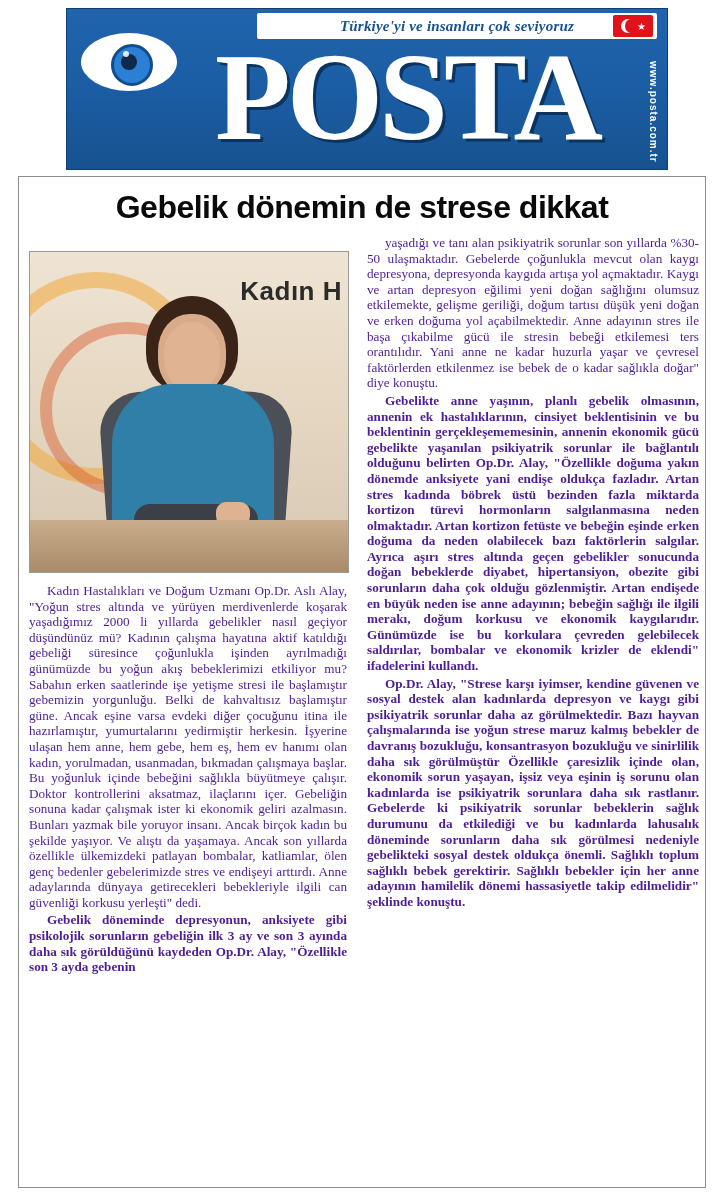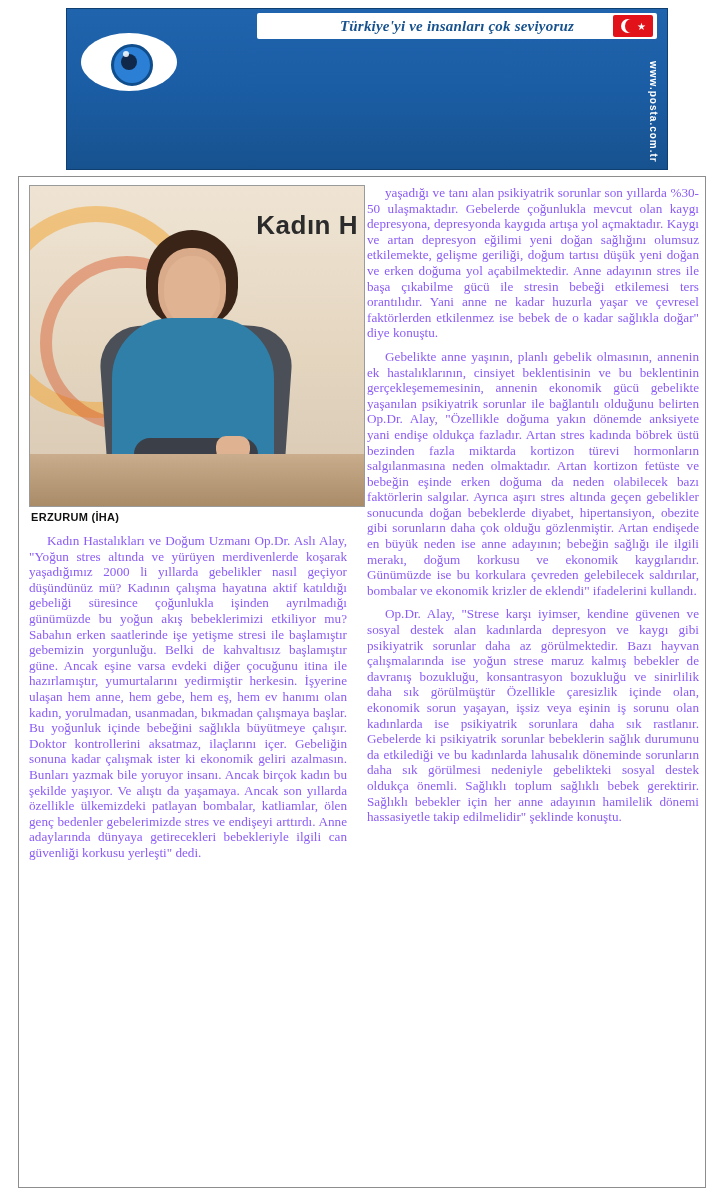--- a/index.html
+++ b/index.html
@@ -190,27 +190,26 @@
   }
 
   .body-area {
     position: relative;
     height: 940px;
   }
 
   .photo {
     position: absolute;
     left: 0;
-    top: 0;
+    top: 16px;
     width: 318px;
     height: 320px;
     border: 1px solid #9a9a9a;
     overflow: hidden;
     background: linear-gradient(180deg,#f1e6d8 0%,#e7d9c5 40%,#d8c8b2 100%);
-    padding-left: 16px;
   }
   .photo .bg-band {
     position: absolute;
     left: 0; top: 0; width: 100%; height: 58%;
     background: linear-gradient(180deg,#efe4d4 0%, #e3d4bd 100%);
   }
   .photo .bg-swoosh {
     position: absolute;
     left: -40px; top: 20px;
     width: 180px; height: 180px;
@@ -312,27 +311,27 @@
     color: #111;
     letter-spacing: .3px;
   }
 
   .col {
     position: absolute;
     top: 0;
     font-family: "Liberation Serif", serif;
     font-size: 13.2px;
     line-height: 15.6px;
-    color: #8b5cf6;
+    color: #4c1d95;
     text-align: justify;
     text-justify: inter-word;
     hyphens: auto;
   }
   .col p { margin: 0 0 0 0; text-indent: 18px; }
-  .col p + p { margin-top: 8px; }
+  .col p + p { margin-top: 2px; font-weight: bold; }
 
   .col-left {
     left: 0;
     top: 348px;
     width: 318px;
   }
   .col-right {
     left: 338px;
     top: 0;
     width: 332px;
@@ -356,49 +355,51 @@
     </div>
 
     <div class="eye-logo">
       <div class="eye-outer"></div>
       <div class="eye-iris"></div>
       <div class="eye-pupil"></div>
       <div class="eye-glint"></div>
     </div>
 
 
+    <div class="posta-word">POSTA</div>
 
     <div class="masthead-url">www.posta.com.tr</div>
   </div>
 
   <div class="article">
 
+    <div class="headline">Gebelik dönemin de strese dikkat</div>
 
     <div class="body-area">
 
       <div class="photo">
         <div class="bg-band"></div>
         <div class="bg-swoosh"></div>
         <div class="bg-swoosh2"></div>
         <div class="overlay-text">Kadın H</div>
         <div class="person-hair"></div>
         <div class="person-head"></div>
         <div class="person-face"></div>
         <div class="person-jacket-l"></div>
         <div class="person-jacket-r"></div>
         <div class="person-body"></div>
         <div class="person-arms"></div>
         <div class="person-hand"></div>
         <div class="table-edge"></div>
       </div>
 
-      <div class="dateline">ERZURUM (İHA)</div>
 
       <div class="col col-left">
         <p>Kadın Hastalıkları ve Doğum Uzmanı Op.Dr. Aslı Alay, "Yoğun stres altında ve yürüyen merdivenlerde koşarak yaşadığımız 2000 li yıllarda gebelikler nasıl geçiyor düşündünüz mü? Kadının çalışma hayatına aktif katıldığı gebeliği süresince çoğunlukla işinden ayrılmadığı günümüzde bu yoğun akış bebeklerimizi etkiliyor mu? Sabahın erken saatlerinde işe yetişme stresi ile başlamıştır gebemizin yorgunluğu. Belki de kahvaltısız başlamıştır güne. Ancak eşine varsa evdeki diğer çocuğunu itina ile hazırlamıştır, yumurtalarını yedirmiştir herkesin. İşyerine ulaşan hem anne, hem gebe, hem eş, hem ev hanımı olan kadın, yorulmadan, usanmadan, bıkmadan çalışmaya başlar. Bu yoğunluk içinde bebeğini sağlıkla büyütmeye çalışır. Doktor kontrollerini aksatmaz, ilaçlarını içer. Gebeliğin sonuna kadar çalışmak ister ki ekonomik geliri azalmasın. Bunları yazmak bile yoruyor insanı. Ancak birçok kadın bu şekilde yaşıyor. Ve alıştı da yaşamaya. Ancak son yıllarda özellikle ülkemizdeki patlayan bombalar, katliamlar, ölen genç bedenler gebelerimizde stres ve endişeyi arttırdı. Anne adaylarında dünyaya getirecekleri bebekleriyle ilgili can güvenliği korkusu yerleşti" dedi.</p>
+        <p>Gebelik döneminde depresyonun, anksiyete gibi psikolojik sorunların gebeliğin ilk 3 ay ve son 3 ayında daha sık görüldüğünü kaydeden Op.Dr. Alay, "Özellikle son 3 ayda gebenin</p>
       </div>
 
       <div class="col col-right">
         <p>yaşadığı ve tanı alan psikiyatrik sorunlar son yıllarda %30-50 ulaşmaktadır. Gebelerde çoğunlukla mevcut olan kaygı depresyona, depresyonda kaygıda artışa yol açmaktadır. Kaygı ve artan depresyon eğilimi yeni doğan sağlığını olumsuz etkilemekte, gelişme geriliği, doğum tartısı düşük yeni doğan ve erken doğuma yol açabilmektedir. Anne adayının stres ile başa çıkabilme gücü ile stresin bebeği etkilemesi ters orantılıdır. Yani anne ne kadar huzurla yaşar ve çevresel faktörlerden etkilenmez ise bebek de o kadar sağlıkla doğar" diye konuştu.</p>
         <p>Gebelikte anne yaşının, planlı gebelik olmasının, annenin ek hastalıklarının, cinsiyet beklentisinin ve bu beklentinin gerçekleşememesinin, annenin ekonomik gücü gebelikte yaşanılan psikiyatrik sorunlar ile bağlantılı olduğunu belirten Op.Dr. Alay, "Özellikle doğuma yakın dönemde anksiyete yani endişe oldukça fazladır. Artan stres kadında böbrek üstü bezinden fazla miktarda kortizon türevi hormonların salgılanmasına neden olmaktadır. Artan kortizon fetüste ve bebeğin eşinde erken doğuma da neden olabilecek bazı faktörlerin salgılar. Ayrıca aşırı stres altında geçen gebelikler sonucunda doğan bebeklerde diyabet, hipertansiyon, obezite gibi sorunların daha çok olduğu gözlenmiştir. Artan endişede en büyük neden ise anne adayının; bebeğin sağlığı ile ilgili merakı, doğum korkusu ve ekonomik kaygılarıdır. Günümüzde ise bu korkulara çevreden gelebilecek saldırılar, bombalar ve ekonomik krizler de eklendi" ifadelerini kullandı.</p>
         <p>Op.Dr. Alay, "Strese karşı iyimser, kendine güvenen ve sosyal destek alan kadınlarda depresyon ve kaygı gibi psikiyatrik sorunlar daha az görülmektedir. Bazı hayvan çalışmalarında ise yoğun strese maruz kalmış bebekler de davranış bozukluğu, konsantrasyon bozukluğu ve sinirlilik daha sık görülmüştür Özellikle çaresizlik içinde olan, ekonomik sorun yaşayan, işsiz veya eşinin iş sorunu olan kadınlarda ise psikiyatrik sorunlara daha sık rastlanır. Gebelerde ki psikiyatrik sorunlar bebeklerin sağlık durumunu da etkilediği ve bu kadınlarda lahusalık döneminde sorunların daha sık görülmesi nedeniyle gebelikteki sosyal destek oldukça önemli. Sağlıklı toplum sağlıklı bebek gerektirir. Sağlıklı bebekler için her anne adayının hamilelik dönemi hassasiyetle takip edilmelidir" şeklinde konuştu.</p>
       </div>
 
     </div>
   </div>

